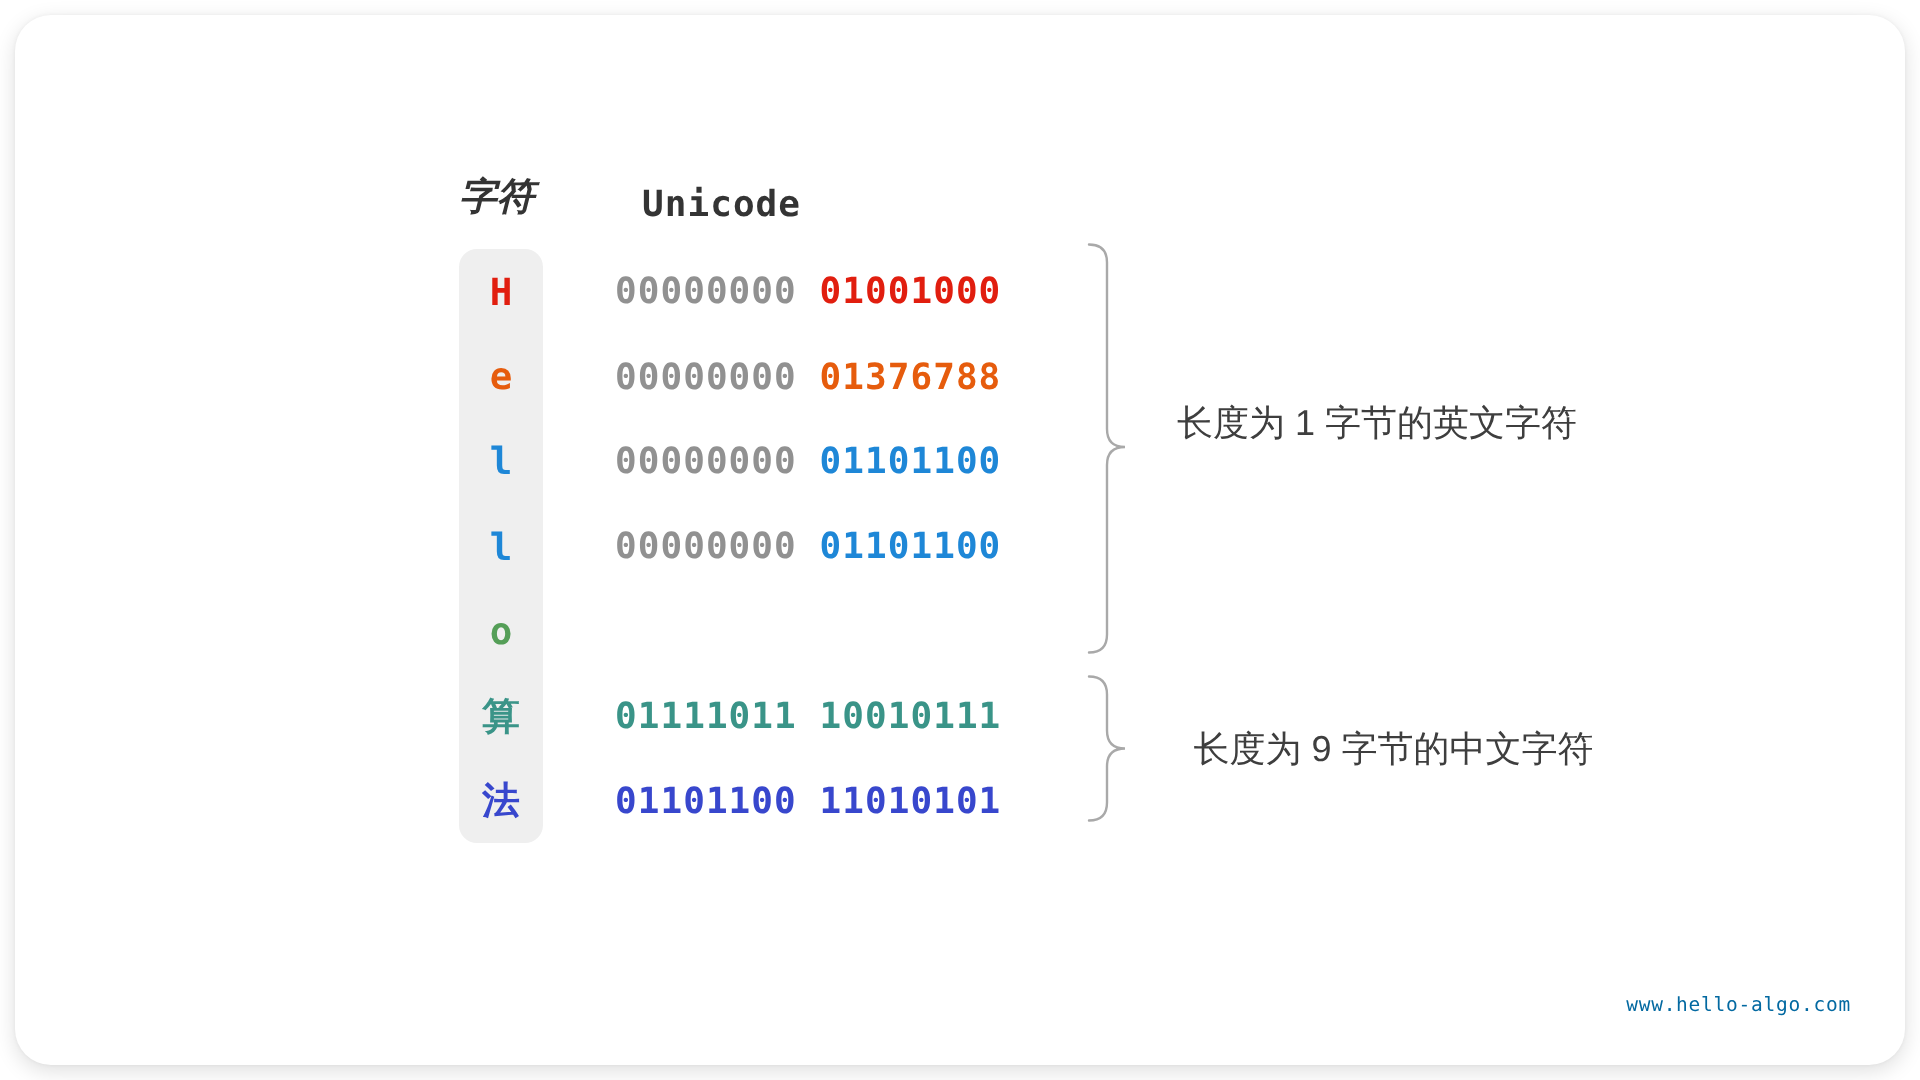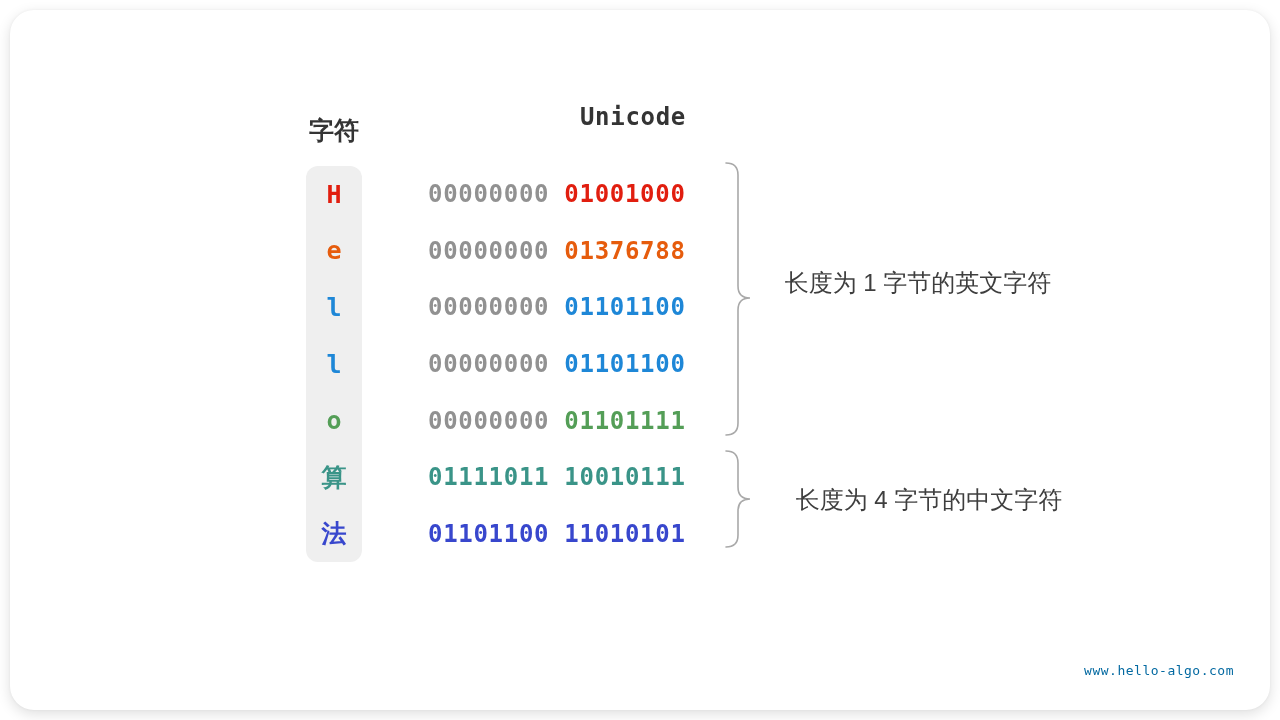--- a/index.html
+++ b/index.html
@@ -17,25 +17,25 @@
     width: 1260px; height: 700px;
     background: #ffffff;
     border-radius: 24px;
     box-shadow: 0 4px 14px rgba(0,0,0,0.13), 0 0 3px rgba(0,0,0,0.05);
   }
   .mono { font-family: "DejaVu Sans Mono", "Liberation Mono", monospace; }
 
   
   .hdr-char {
     position: absolute; left: 296px; top: 104px; width: 56px;
-    text-align: center; font-size: 25px; font-weight: bold; color: #343434;
+    text-align: left; font-size: 25px; font-weight: bold; color: #343434; font-style: italic;
   }
   .hdr-unicode {
-    position: absolute; left: 418px; top: 93px; width: 258px;
-    text-align: right; font-size: 24px; font-weight: bold; color: #343434;
+    position: absolute; left: 418px; top: 112px; width: 258px;
+    text-align: left; font-size: 24px; font-weight: bold; color: #343434;
     letter-spacing: 0.7px;
   }
 
   
   .char-col-bg {
     position: absolute; left: 296px; top: 156px; width: 56px; height: 396px;
     background: #efefef; border-radius: 12px;
   }
 
   
@@ -43,21 +43,21 @@
     position: absolute; left: 296px; top: 156px; width: 400px; height: 396px;
     display: flex; flex-direction: column;
   }
   .row { flex: 1; display: flex; align-items: center; }
   .cell-char {
     width: 56px; text-align: center;
     font-size: 25px; font-weight: bold;
     font-family: "DejaVu Sans Mono", "Liberation Mono", monospace;
   }
   .cell-bin {
-    margin-left: 66px;
+    margin-left: 48px;
     font-family: "DejaVu Sans Mono", "Liberation Mono", monospace;
     font-size: 24px; font-weight: bold; letter-spacing: 0.7px;
     white-space: pre;
   }
 
   
   .brace { position: absolute; }
   .brace path { stroke: #a9a9a9; stroke-width: 1.6; fill: none; stroke-linecap: round; }
 
   
@@ -103,21 +103,20 @@
       <div class="cell-bin"><span style="color: rgb(145, 145, 145);">00000000</span><span> </span><span style="color: rgb(30, 135, 215);">01101100</span></div>
     </div>
 
     <div class="row">
       <div class="cell-char" style="color: rgb(30, 135, 215);">l</div>
       <div class="cell-bin"><span style="color: rgb(145, 145, 145);">00000000</span><span> </span><span style="color: rgb(30, 135, 215);">01101100</span></div>
     </div>
 
     <div class="row">
       <div class="cell-char" style="color: rgb(84, 158, 87);">o</div>
-      <div class="cell-bin"><span style="color: rgb(145, 145, 145);">00000000</span><span> </span><span style="color: rgb(84, 158, 87);">01101111</span></div>
     </div>
 
     <div class="row">
       <div class="cell-char" style="color: rgb(58, 148, 136);">算</div>
       <div class="cell-bin"><span style="color: rgb(58, 148, 136);">01111011</span><span> </span><span style="color: rgb(58, 148, 136);">10010111</span></div>
     </div>
 
     <div class="row">
       <div class="cell-char" style="color: rgb(56, 71, 205);">法</div>
       <div class="cell-bin"><span style="color: rgb(56, 71, 205);">01101100</span><span> </span><span style="color: rgb(56, 71, 205);">11010101</span></div>
@@ -130,18 +129,18 @@
 
   <svg class="brace" style="left:714px; top:439px;" width="30" height="104" viewBox="0 0 30 104">
     <path d="M 2,2 Q 14,2 14,14 L 14,38 Q 14,50 26,50 Q 14,50 14,62 L 14,86 Q 14,98 2,98"></path>
   </svg>
 
   <div class="annotation" id="annotation-1">
     <div>长度为 1 字节的英文字符</div>
   </div>
 
   <div class="annotation" id="annotation-2">
-    <div>长度为 4 字节的中文字符</div>
+    <div>长度为 9 字节的中文字符</div>
   </div>
 
   <div class="watermark mono">www.hello-algo.com</div>
 
 </div>
 
 </body></html>

